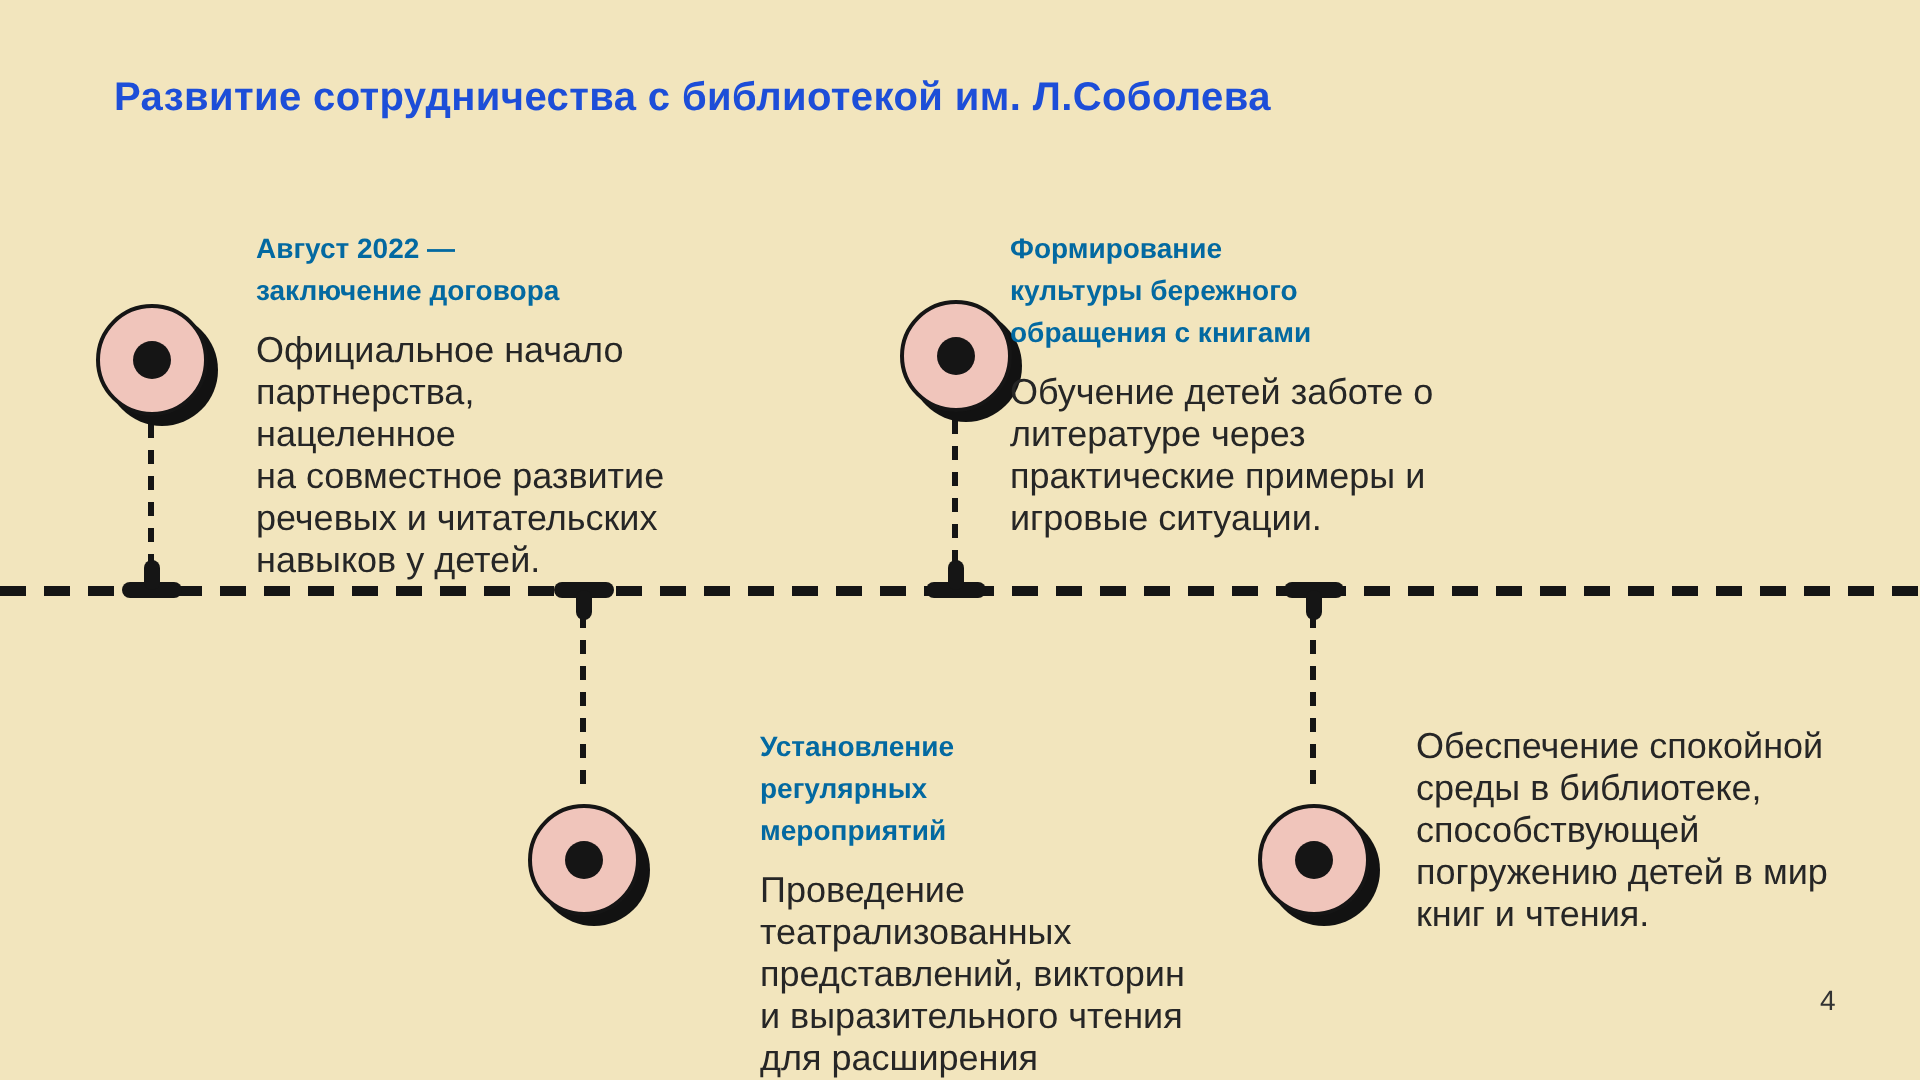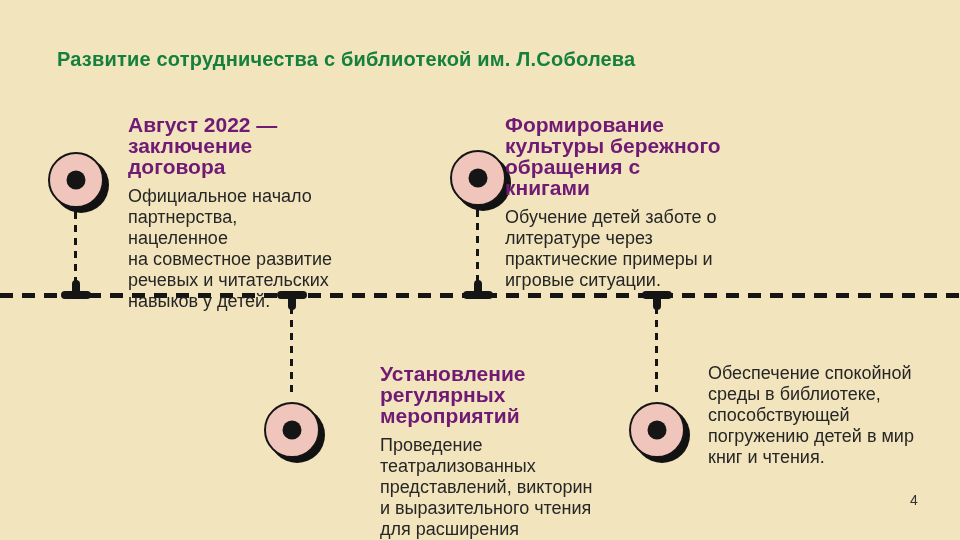--- a/index.html
+++ b/index.html
@@ -8,25 +8,25 @@
   .slide {
     position:relative;
     width:960px; height:540px;
     background:#F2E5BD;
     overflow:hidden;
     margin:0 auto;
   }
 
   .title {
     position:absolute;
-    left:57px; top:48px;
+    left:57px; top:38px;
     margin:0;
     font-size:20px;
     font-weight:700;
-    color:#15803d;
+    color:#1d4ed8;
     letter-spacing:0.2px;
   }
 
   
   .timeline-line {
     position:absolute;
     left:0; right:0; top:293px;
     height:4.5px;
     background:repeating-linear-gradient(90deg, #151515 0 13px, transparent 13px 22px);
   }
@@ -72,24 +72,24 @@
     left:50%; transform:translateX(-50%);
     width:8px; height:15px;
     background:#151515;
     border-radius:4px;
   }
   .above .tick::after { top:-11px; }
   .below .tick::after { bottom:-11px; }
 
   .mtext { position:absolute; }
   .m-title {
-    font-size:21px;
+    font-size:14px;
     font-weight:700;
     line-height:21px;
-    color:#701a75;
+    color:#0369a1;
     white-space:pre-line;
     margin:0 0 9px 0;
   }
   .m-desc {
     font-size:18px;
     line-height:21px;
     color:#262626;
     white-space:pre-line;
   }
 

